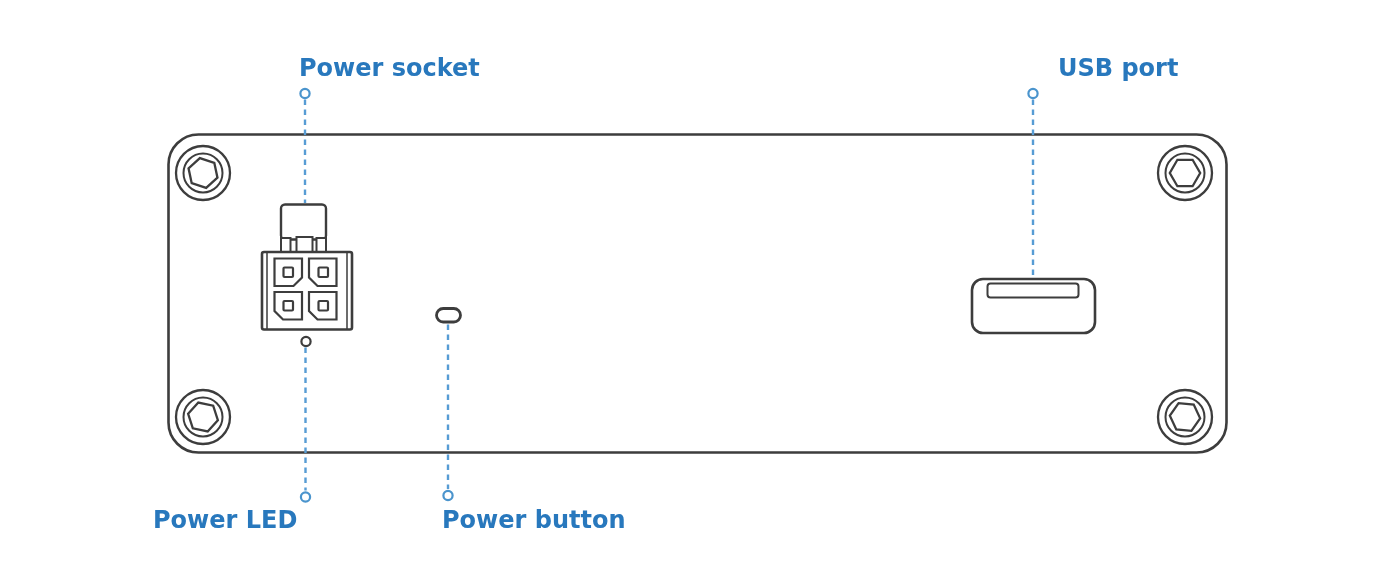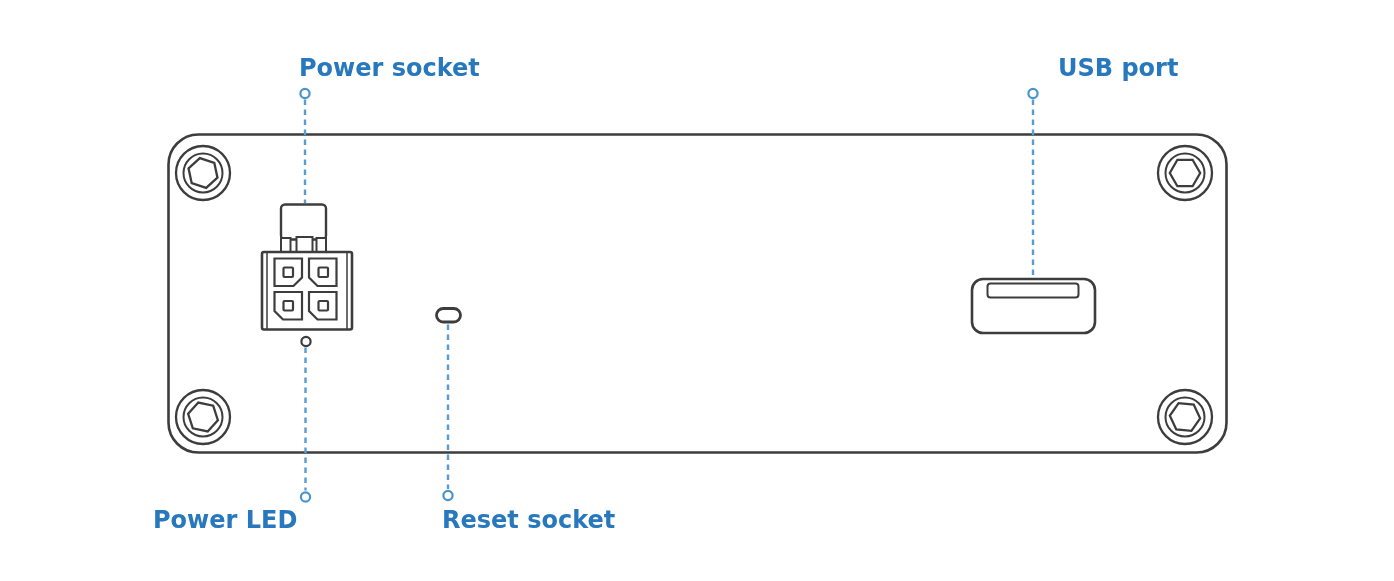--- a/index.html
+++ b/index.html
@@ -81,21 +81,21 @@
     <g>
       <rect class="ol" x="972" y="279" width="123" height="54" rx="11" stroke-width="2.6"></rect>
       <rect class="ol" x="987.5" y="283.5" width="91" height="14" rx="3" stroke-width="2"></rect>
     </g>
   </svg>
 
   <div class="layer-labels">
     <div class="callout" style="left:299px;top:56px;">Power socket</div>
     <div class="callout" style="left:1058px;top:56px;">USB port</div>
     <div class="callout" style="left:153px;top:508px;">Power LED</div>
-    <div class="callout" style="left:442px;top:508px;">Reset socket</div>
+    <div class="callout" style="left:442px;top:508px;">Power button</div>
 
     <div class="portlabel" style="left:308px;top:361px;">PWR</div>
     <div class="portlabel" style="left:457px;top:361px;letter-spacing:2.5px;">RESET</div>
     <div class="portlabel" style="left:1036px;top:360px;">USB</div>
   </div>
 
   <svg class="layer-lines" width="1394" height="581" viewBox="0 0 1394 581">
     <path class="dash" d="M305 99.5 L305 203"></path>
     <path class="dash" d="M1033 99.5 L1033 277.5"></path>
     <path class="dash" d="M305.5 347.5 L305.5 490.5"></path>

